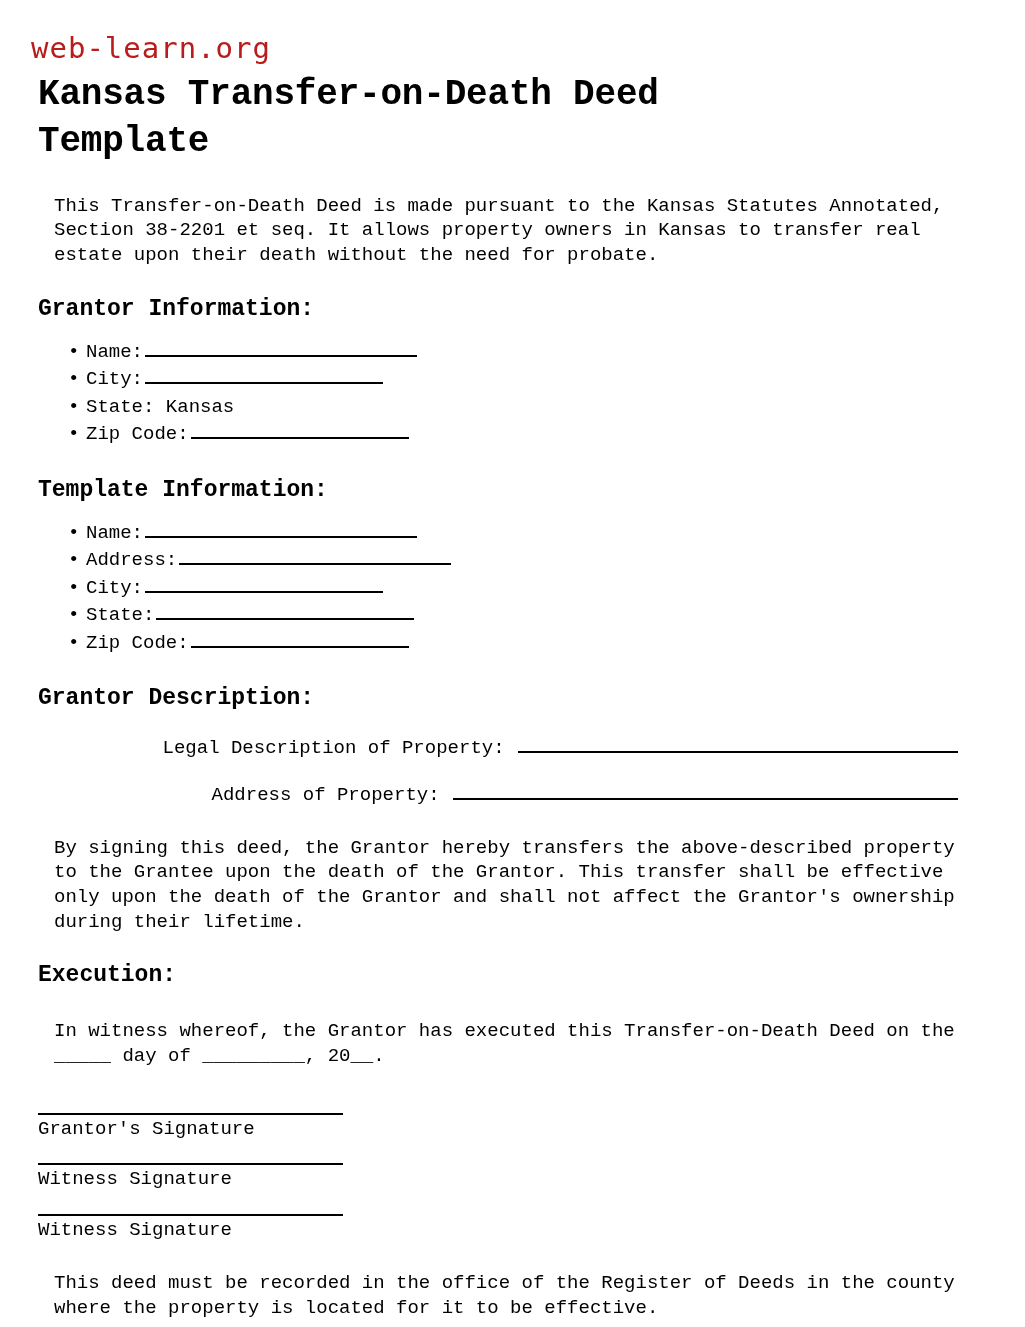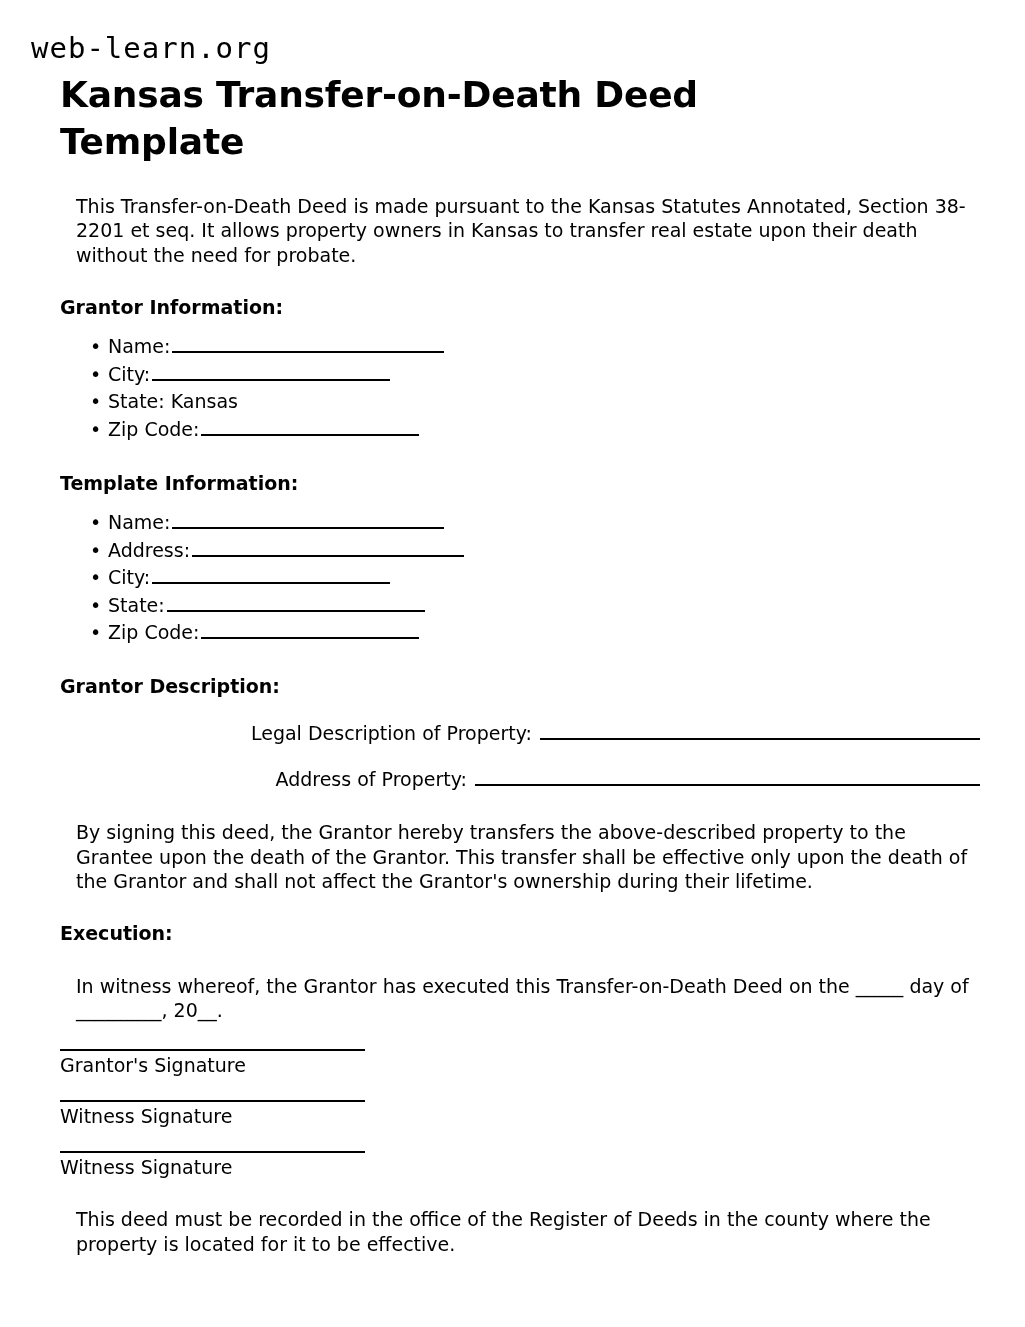--- a/index.html
+++ b/index.html
@@ -21,46 +21,47 @@
     box-sizing: border-box;
     padding: 0;
   }
   .brand {
     position: absolute;
     left: 31px;
     top: 34px;
     font-family: "DejaVu Sans Mono", "Liberation Mono", monospace;
     font-size: 29px;
     letter-spacing: 1px;
-    color: #000000;
+    color: #b91c1c;
     line-height: 1;
     white-space: nowrap;
   }
   .content {
     position: absolute;
-    left: 60px;
+    left: 38px;
     top: 72px;
     width: 920px;
+    font-family: Liberation Mono, monospace;
   }
   h1.doc-title {
     font-size: 36px;
     font-weight: bold;
     line-height: 1.30;
     margin: 0 0 0 0;
     letter-spacing: -0.2px;
     max-width: 760px;
   }
   p.para {
     font-size: 19px;
     line-height: 1.30;
     margin: 28px 0 0 16px;
     max-width: 920px;
   }
   h2.section {
-    font-size: 19px;
+    font-size: 23px;
     font-weight: bold;
     margin: 27px 0 0 0;
     line-height: 1.3;
   }
   ul.fields {
     margin: 14px 0 0 0;
     padding-left: 48px;
     list-style: none;
   }
   ul.fields li {
@@ -85,21 +86,21 @@
     margin-left: 2px;
   }
   .line-field {
     font-size: 19px;
     line-height: 1.3;
     margin: 22px 0 0 0;
     white-space: nowrap;
     text-align: right;
   }
   .sig-block {
-    margin-top: 26px;
+    margin-top: 44px;
   }
   .sig-item {
     margin-top: 22px;
   }
   .sig-item:first-child {
     margin-top: 0;
   }
   .sig-rule {
     width: 305px;
     border-top: 2px solid #000;

